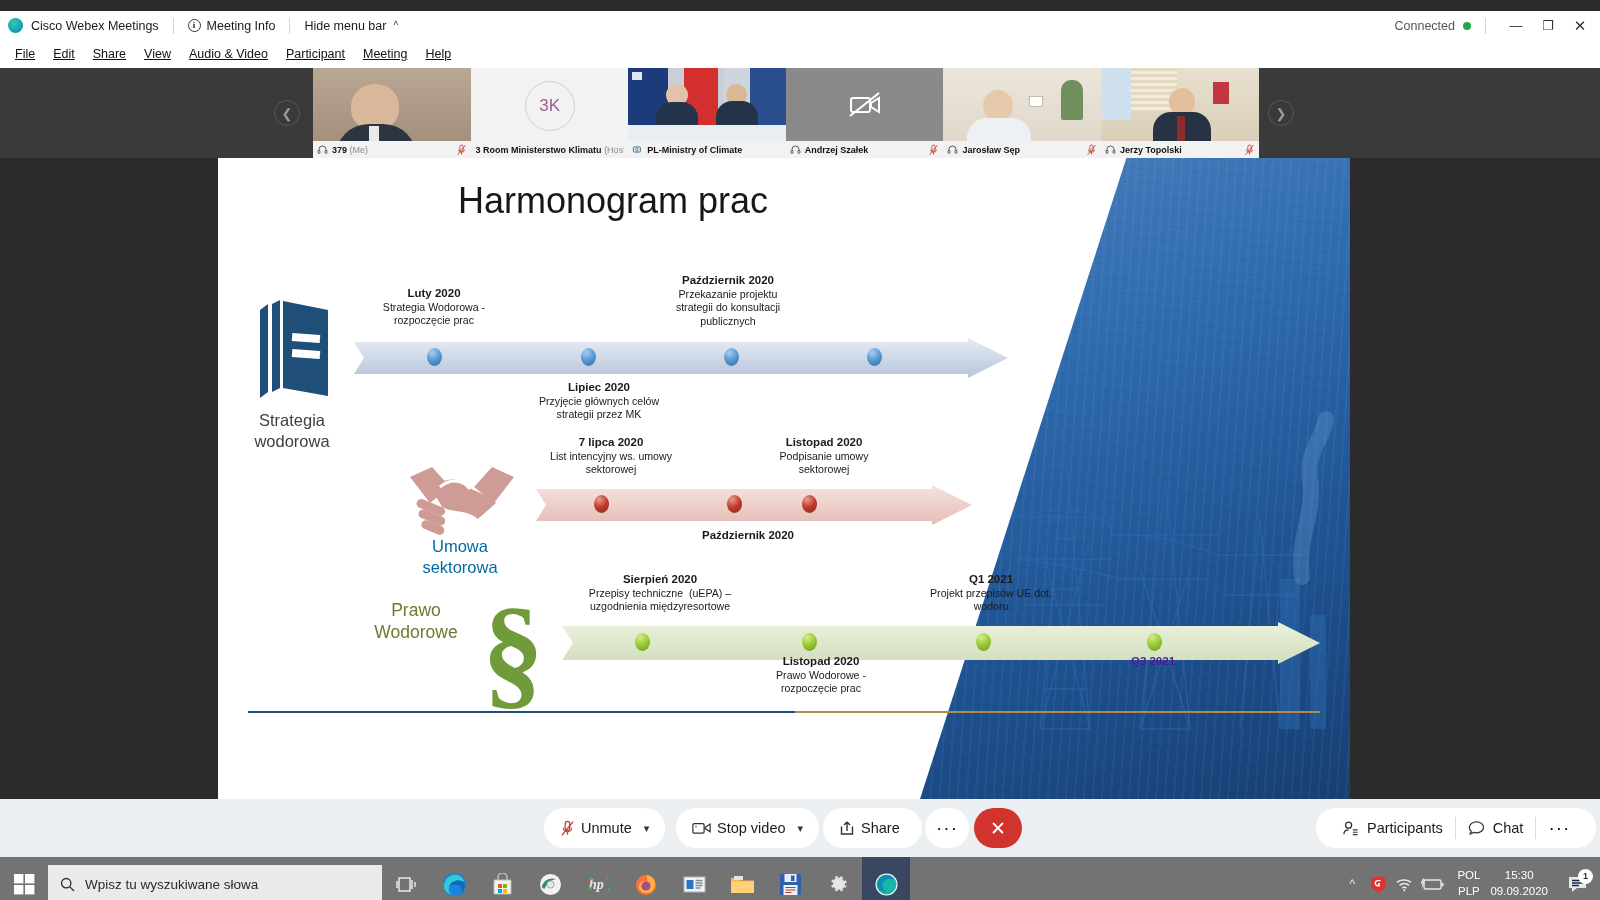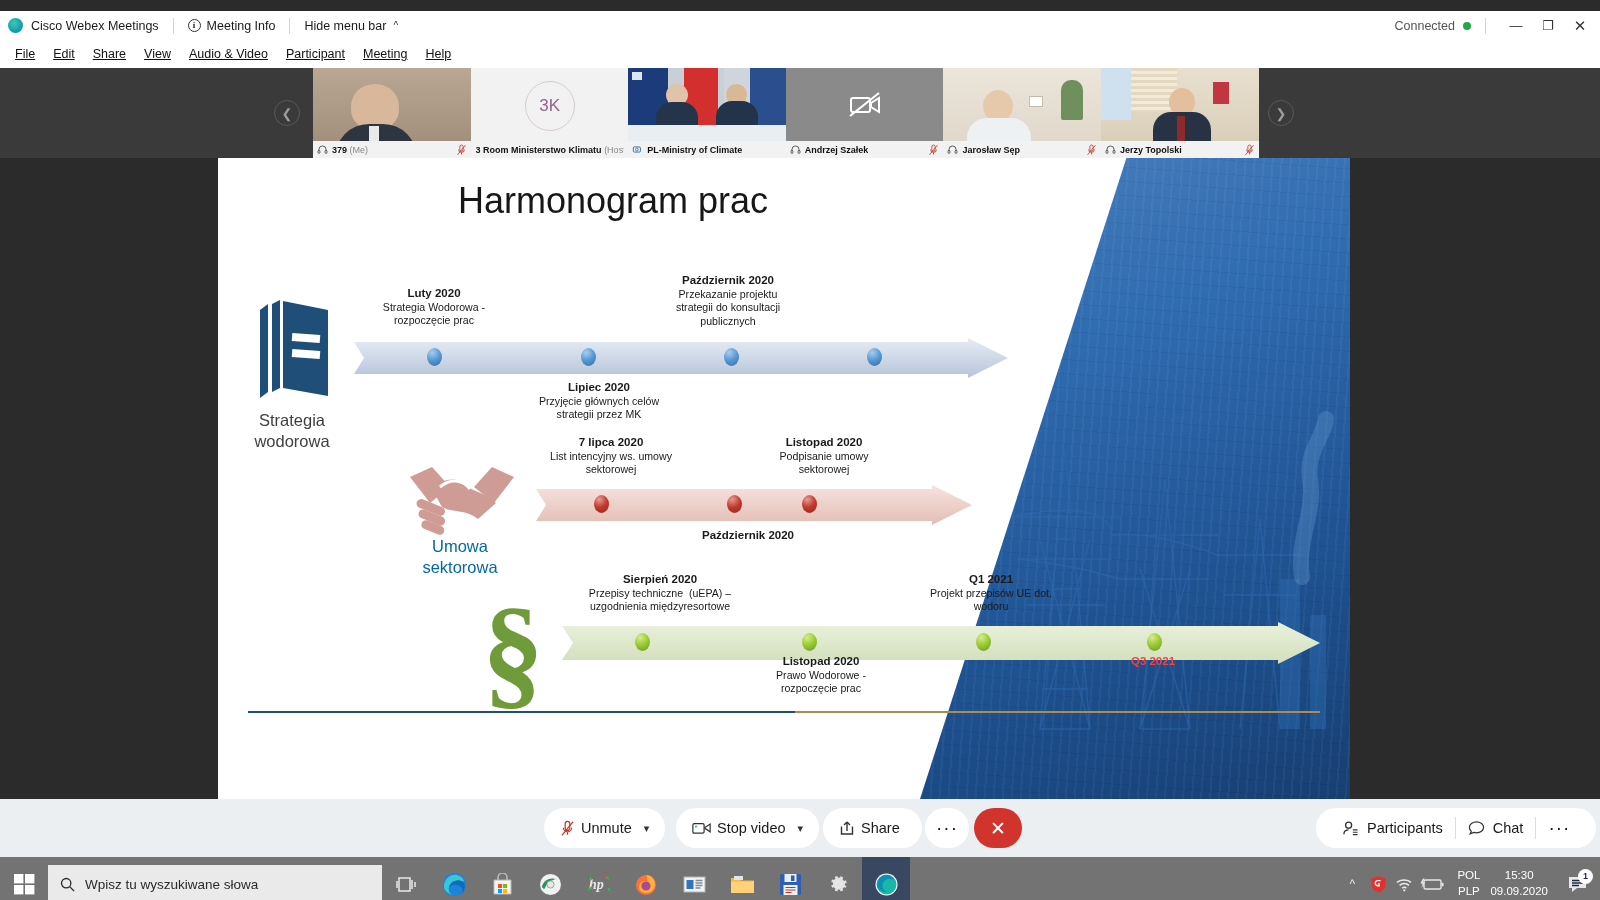--- a/index.html
+++ b/index.html
@@ -111,21 +111,21 @@
   .rowlabel.green{ color: #6e7b2f; }
 
   .dot { position: absolute; width: 15px; height: 18px; border-radius: 50%; }
   .dot.b { background: radial-gradient(circle at 35% 25%, #a9cdf0 0%, #5b9bd5 45%, #2e6da4 100%); }
   .dot.r { background: radial-gradient(circle at 35% 25%, #e89a90 0%, #c0392b 48%, #8e2a20 100%); }
   .dot.g { background: radial-gradient(circle at 35% 25%, #d8ea90 0%, #9acd32 45%, #6d9326 100%); }
 
   .note { position: absolute; text-align: center; line-height: 1.28; color: #1a1a1a; }
   .note .d { font-weight: bold; font-size: 11.5px; display: block; }
   .note .t { font-size: 10.6px; display: block; }
-  .note.onblue, .note.onblue .d, .note.onblue .t { color: #ef4444; }
+  .note.onblue, .note.onblue .d, .note.onblue .t { color: #4c1d95; }
   .note.onblue .t { font-weight: bold; }
 
   
   .controlbar {
     position: absolute; left: 0; top: 788px; width: 1600px; height: 58px; background: #eceff1;
   }
   .pill {
     position: absolute; top: 9px; height: 40px; border-radius: 20px; background: #ffffff;
     display: flex; align-items: center; padding: 0 16px; font-size: 14.5px; color: #1a1a1a;
     white-space: nowrap;
@@ -465,20 +465,24 @@
         <span class="d">Październik 2020</span>
       </div>
       <div class="note" style="left:526px;top:277px;width:160px;">
         <span class="d">Listopad 2020</span>
         <span class="t">Podpisanie umowy<br>sektorowej</span>
       </div>
 
       <svg style="position:absolute;left:260px;top:435px;" width="78" height="118" viewBox="0 0 78 118">
         <text x="4" y="100" font-family="Liberation Serif, serif" font-size="124" font-weight="bold" fill="#6f9b3a">§</text>
       </svg>
+      <div class="rowlabel green" style="left:128px;top:442px;width:140px;text-align:center;font-size:17.5px;">
+        <span>Prawo</span><br>
+        <span>Wodorowe</span>
+      </div>
 
       <svg style="position:absolute;left:344px;top:464px;" width="758" height="42" viewBox="0 0 758 42">
         <defs>
           <linearGradient id="gG" x1="0" y1="0" x2="0" y2="1">
             <stop offset="0" stop-color="#eaf1de"></stop>
               <stop offset=".55" stop-color="#dde7cb"></stop>
               <stop offset="1" stop-color="#d1debb"></stop>
           </linearGradient>
         </defs>
         <path d="M0 4 L11 21 L0 38 L716 38 L716 42 L758 21 L716 0 L716 4 Z" fill="url(#gG)"></path>

